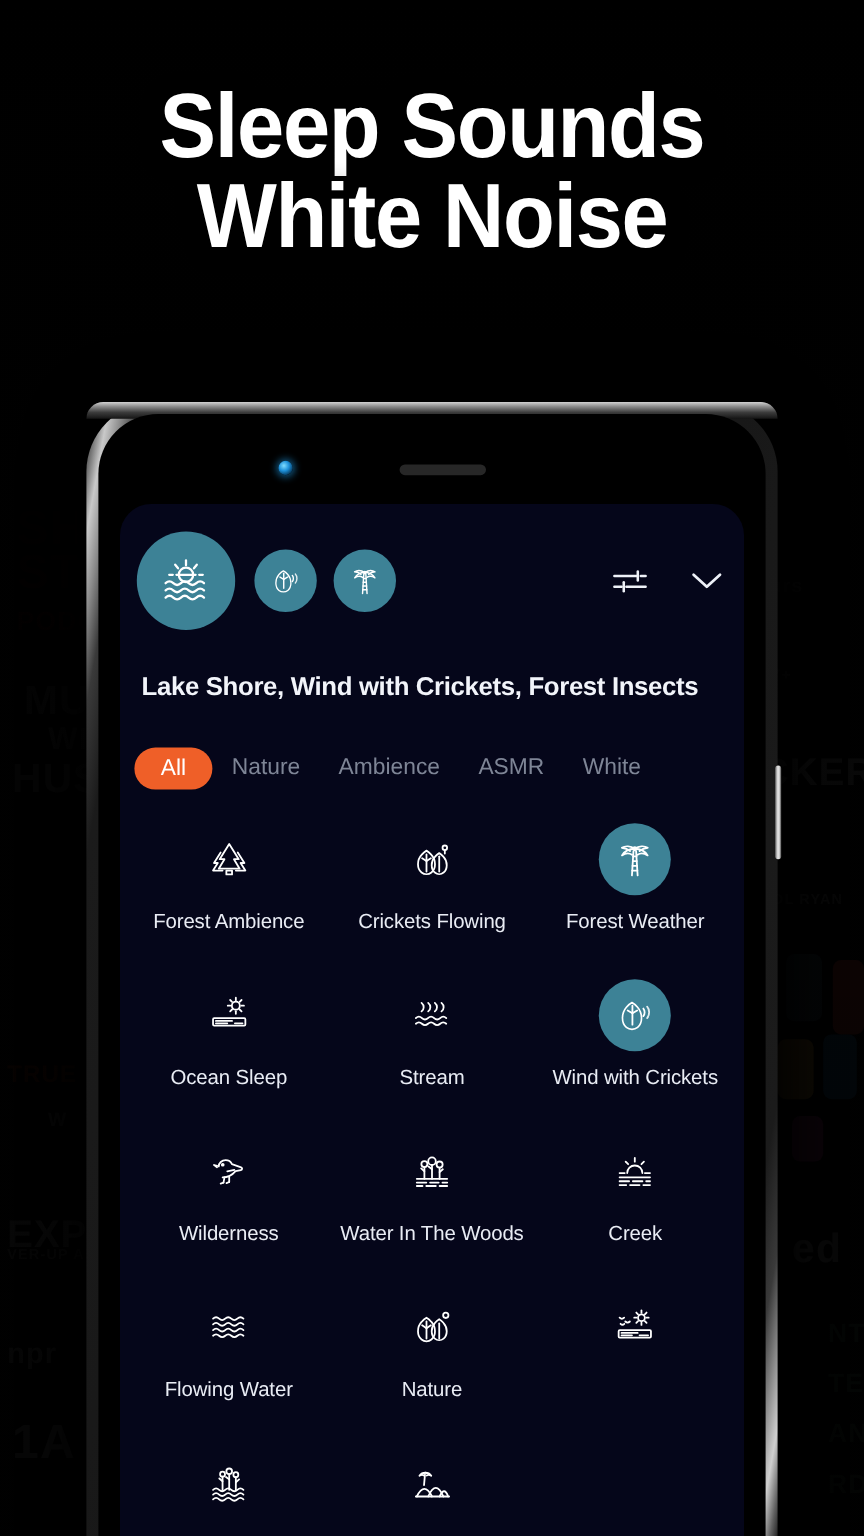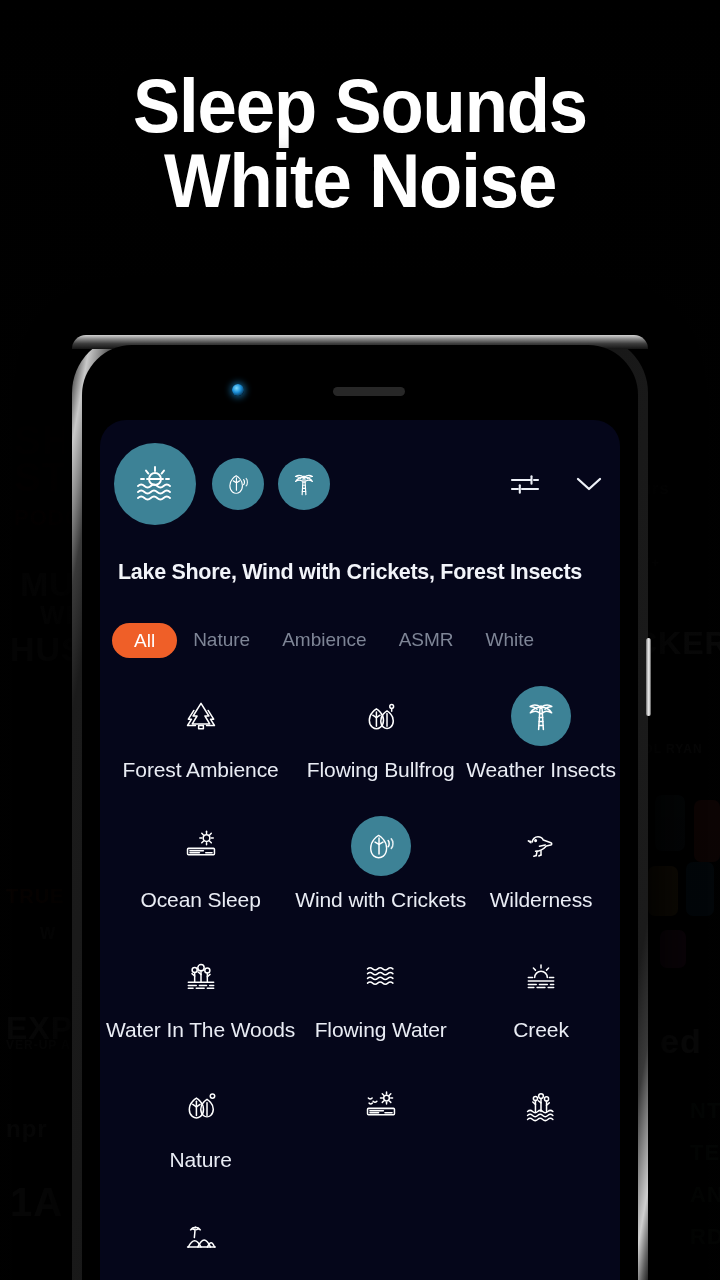--- a/index.html
+++ b/index.html
@@ -112,21 +112,21 @@
     padding:0 6px;box-sizing:border-box;
   }
   .cell{display:flex;flex-direction:column;align-items:center;justify-content:flex-start;
     padding-top:10px;cursor:pointer;}
   .cell-ico{
     width:60px;height:60px;border-radius:50%;
     display:flex;align-items:center;justify-content:center;
   }
   .cell-ico.on{background:#3d8296;}
   .cell-lbl{
-    margin-top:12px;color:#e9ecf4;font-size:21px;letter-spacing:-.1px;
+    margin-top:12px;color:#e9ecf4;font-size:17px;letter-spacing:-.1px;
     text-align:center;white-space:nowrap;
   }
   svg{display:block;}
 </style>
 </head>
 <body>
 
 <div class="bg-wrap">
   <div id="bg-tiles">
       <div class="bg-tile bg-txt" style="left: 14px; top: 418px; font-size: 40px; color: rgb(90, 20, 20);">SHE</div>
@@ -270,59 +270,72 @@
       <path d="M18 39c-5-4-5-13 0-18.5 2.5-3 5.2-4.5 5.2-4.5s2.7 1.5 5.2 4.5c5 5.5 5 14.5 0 18.5-3 2.4-7.4 2.4-10.4 0z" transform="translate(-5,-1)"></path>
       <line x1="18.2" y1="19" x2="18.2" y2="37"></line>
       <line x1="18.2" y1="26" x2="13.6" y2="23"></line>
                 <line x1="18.2" y1="26" x2="22.8" y2="23"></line>
       <path d="M30 39c-4.4-3.6-4.4-11.6 0-16.4 2.2-2.6 4.6-4 4.6-4s2.4 1.4 4.6 4c4.4 4.8 4.4 12.8 0 16.4-2.6 2.2-6.6 2.2-9.2 0z" transform="translate(-3,-1)"></path>
       <line x1="31.6" y1="21" x2="31.6" y2="37"></line>
       <circle cx="37.5" cy="12" r="2.4"></circle>
                 <line x1="37.5" y1="14.4" x2="37.5" y2="18"></line>
               </svg>
             </div>
-            <div class="cell-lbl">Flowing Bullfrog</div>
+            <div class="cell-lbl">Crickets Flowing</div>
           </div>
           <div class="cell">
             <div class="cell-ico on">
               <svg xmlns="http://www.w3.org/2000/svg" width="38" height="38" viewBox="0 0 48 48" fill="none" stroke="#ffffff" stroke-width="1.9" stroke-linecap="round" stroke-linejoin="round">
       <path d="M24 13c-6 0-11 3-13.5 7 4-2.6 8-2.4 10.6-.6"></path>
       <path d="M24 13c6 0 11 3 13.5 7-4-2.6-8-2.4-10.6-.6"></path>
       <path d="M24 13c-4.4-3-10-3.4-13.6-1 3.6.2 6.6 1.6 8.6 3.4"></path>
       <path d="M24 13c4.4-3 10-3.4 13.6-1-3.6.2-6.6 1.6-8.6 3.4"></path>
       <circle cx="24" cy="13" r="1.6" fill="#ffffff"></circle>
       <path d="M22.6 15.5 L21 41"></path>
                 <path d="M25.4 15.5 L27 41"></path>
       <line x1="22.2" y1="21" x2="25.8" y2="21"></line>
                 <line x1="21.9" y1="26" x2="26.1" y2="26"></line>
       <line x1="21.6" y1="31" x2="26.4" y2="31"></line>
                 <line x1="21.3" y1="36" x2="26.7" y2="36"></line>
               </svg>
             </div>
-            <div class="cell-lbl">Weather Insects</div>
+            <div class="cell-lbl">Forest Weather</div>
           </div>
           <div class="cell">
             <div class="cell-ico">
               <svg xmlns="http://www.w3.org/2000/svg" width="38" height="38" viewBox="0 0 48 48" fill="none" stroke="#ffffff" stroke-width="1.9" stroke-linecap="round" stroke-linejoin="round">
       <circle cx="31" cy="14" r="4.2"></circle>
       <line x1="31" y1="5.5" x2="31" y2="8.2"></line>
                 <line x1="31" y1="19.8" x2="31" y2="22.5"></line>
       <line x1="22.5" y1="14" x2="25.2" y2="14"></line>
                 <line x1="36.8" y1="14" x2="39.5" y2="14"></line>
       <line x1="25" y1="8" x2="27" y2="10"></line>
                 <line x1="35" y1="18" x2="37" y2="20"></line>
       <line x1="37" y1="8" x2="35" y2="10"></line>
                 <line x1="27" y1="18" x2="25" y2="20"></line>
       <rect x="7" y="27" width="34" height="8" rx="1.2"></rect>
       <line x1="10" y1="30" x2="27" y2="30"></line>
                 <line x1="10" y1="32.6" x2="22" y2="32.6"></line>
       <line x1="30" y1="32.6" x2="38" y2="32.6"></line>
               </svg>
             </div>
             <div class="cell-lbl">Ocean Sleep</div>
+          </div>
+          <div class="cell">
+            <div class="cell-ico">
+              <svg xmlns="http://www.w3.org/2000/svg" width="38" height="38" viewBox="0 0 48 48" fill="none" stroke="#ffffff" stroke-width="1.9" stroke-linecap="round" stroke-linejoin="round">
+      <path d="M13 20c3-2.5 3-6.5 0-9"></path>
+                <path d="M20 20c3-2.5 3-6.5 0-9"></path>
+      <path d="M27 20c3-2.5 3-6.5 0-9"></path>
+                <path d="M34 20c3-2.5 3-6.5 0-9"></path>
+      <path d="M7 27 q3.2 -3 6.4 0 t6.4 0 t6.4 0 t6.4 0 t6.4 0"></path>
+                <path d="M7 33 q3.2 -3 6.4 0 t6.4 0 t6.4 0 t6.4 0 t6.4 0"></path>
+              </svg>
+            </div>
+            <div class="cell-lbl">Stream</div>
           </div>
           <div class="cell">
             <div class="cell-ico on">
               <svg xmlns="http://www.w3.org/2000/svg" width="38" height="38" viewBox="0 0 48 48" fill="none" stroke="#ffffff" stroke-width="1.9" stroke-linecap="round" stroke-linejoin="round">
       <path d="M21 38c-6-5-6-16 0-23 3-3.6 6.4-5.4 6.4-5.4s3.4 1.8 6.4 5.4c6 7 6 18 0 23-3.6 3-9.2 3-12.8 0z" transform="translate(-6,0) scale(0.92) translate(2,2)"></path>
       <line x1="21.5" y1="14" x2="21.5" y2="34"></line>
       <line x1="21.5" y1="22" x2="16.5" y2="19"></line>
                 <line x1="21.5" y1="22" x2="26.5" y2="19"></line>
       <path d="M33 17c1.8 2 1.8 6 0 8"></path>
                 <path d="M37 15c2.8 3 2.8 9 0 12" opacity=".85"></path>
@@ -364,47 +377,47 @@
       <line x1="8" y1="39.6" x2="14" y2="39.6"></line>
                 <line x1="18" y1="39.6" x2="28" y2="39.6"></line>
                 <line x1="32" y1="39.6" x2="40" y2="39.6"></line>
               </svg>
             </div>
             <div class="cell-lbl">Water In The Woods</div>
           </div>
           <div class="cell">
             <div class="cell-ico">
               <svg xmlns="http://www.w3.org/2000/svg" width="38" height="38" viewBox="0 0 48 48" fill="none" stroke="#ffffff" stroke-width="1.9" stroke-linecap="round" stroke-linejoin="round">
-                <path d="M7 15 q3.2 -3 6.4 0 t6.4 0 t6.4 0 t6.4 0 t6.4 0"></path>
-                <path d="M7 21 q3.2 -3 6.4 0 t6.4 0 t6.4 0 t6.4 0 t6.4 0"></path>
-                <path d="M7 27 q3.2 -3 6.4 0 t6.4 0 t6.4 0 t6.4 0 t6.4 0"></path>
-                <path d="M7 33 q3.2 -3 6.4 0 t6.4 0 t6.4 0 t6.4 0 t6.4 0"></path>
-              </svg>
-            </div>
-            <div class="cell-lbl">Flowing Water</div>
-          </div>
-          <div class="cell">
-            <div class="cell-ico">
-              <svg xmlns="http://www.w3.org/2000/svg" width="38" height="38" viewBox="0 0 48 48" fill="none" stroke="#ffffff" stroke-width="1.9" stroke-linecap="round" stroke-linejoin="round">
       <path d="M16 26a8 8 0 0 1 16 0"></path>
       <line x1="24" y1="10" x2="24" y2="14"></line>
       <line x1="14.4" y1="14" x2="17" y2="16.6"></line>
                 <line x1="33.6" y1="14" x2="31" y2="16.6"></line>
       <line x1="8" y1="26" x2="13.4" y2="26"></line>
                 <line x1="34.6" y1="26" x2="40" y2="26"></line>
       <line x1="8" y1="30.4" x2="40" y2="30.4"></line>
       <line x1="8" y1="34.6" x2="18" y2="34.6"></line>
                 <line x1="22" y1="34.6" x2="32" y2="34.6"></line>
                 <line x1="36" y1="34.6" x2="40" y2="34.6"></line>
       <line x1="8" y1="38.6" x2="15" y2="38.6"></line>
                 <line x1="19" y1="38.6" x2="29" y2="38.6"></line>
                 <line x1="33" y1="38.6" x2="40" y2="38.6"></line>
               </svg>
             </div>
             <div class="cell-lbl">Creek</div>
+          </div>
+          <div class="cell">
+            <div class="cell-ico">
+              <svg xmlns="http://www.w3.org/2000/svg" width="38" height="38" viewBox="0 0 48 48" fill="none" stroke="#ffffff" stroke-width="1.9" stroke-linecap="round" stroke-linejoin="round">
+                <path d="M7 15 q3.2 -3 6.4 0 t6.4 0 t6.4 0 t6.4 0 t6.4 0"></path>
+                <path d="M7 21 q3.2 -3 6.4 0 t6.4 0 t6.4 0 t6.4 0 t6.4 0"></path>
+                <path d="M7 27 q3.2 -3 6.4 0 t6.4 0 t6.4 0 t6.4 0 t6.4 0"></path>
+                <path d="M7 33 q3.2 -3 6.4 0 t6.4 0 t6.4 0 t6.4 0 t6.4 0"></path>
+              </svg>
+            </div>
+            <div class="cell-lbl">Flowing Water</div>
           </div>
           <div class="cell">
             <div class="cell-ico">
               <svg xmlns="http://www.w3.org/2000/svg" width="38" height="38" viewBox="0 0 48 48" fill="none" stroke="#ffffff" stroke-width="1.9" stroke-linecap="round" stroke-linejoin="round">
       <path d="M18 39c-5-4-5-13 0-18.5 2.5-3 5.2-4.5 5.2-4.5s2.7 1.5 5.2 4.5c5 5.5 5 14.5 0 18.5-3 2.4-7.4 2.4-10.4 0z" transform="translate(-5,-2)"></path>
       <line x1="18.2" y1="18" x2="18.2" y2="36"></line>
       <line x1="18.2" y1="25" x2="13.6" y2="22"></line>
                 <line x1="18.2" y1="25" x2="22.8" y2="22"></line>
       <path d="M30 38c-4.4-3.6-4.4-11.6 0-16.4 2.2-2.6 4.6-4 4.6-4s2.4 1.4 4.6 4c4.4 4.8 4.4 12.8 0 16.4-2.6 2.2-6.6 2.2-9.2 0z" transform="translate(-3,-2)"></path>
       <line x1="31.6" y1="20" x2="31.6" y2="36"></line>

